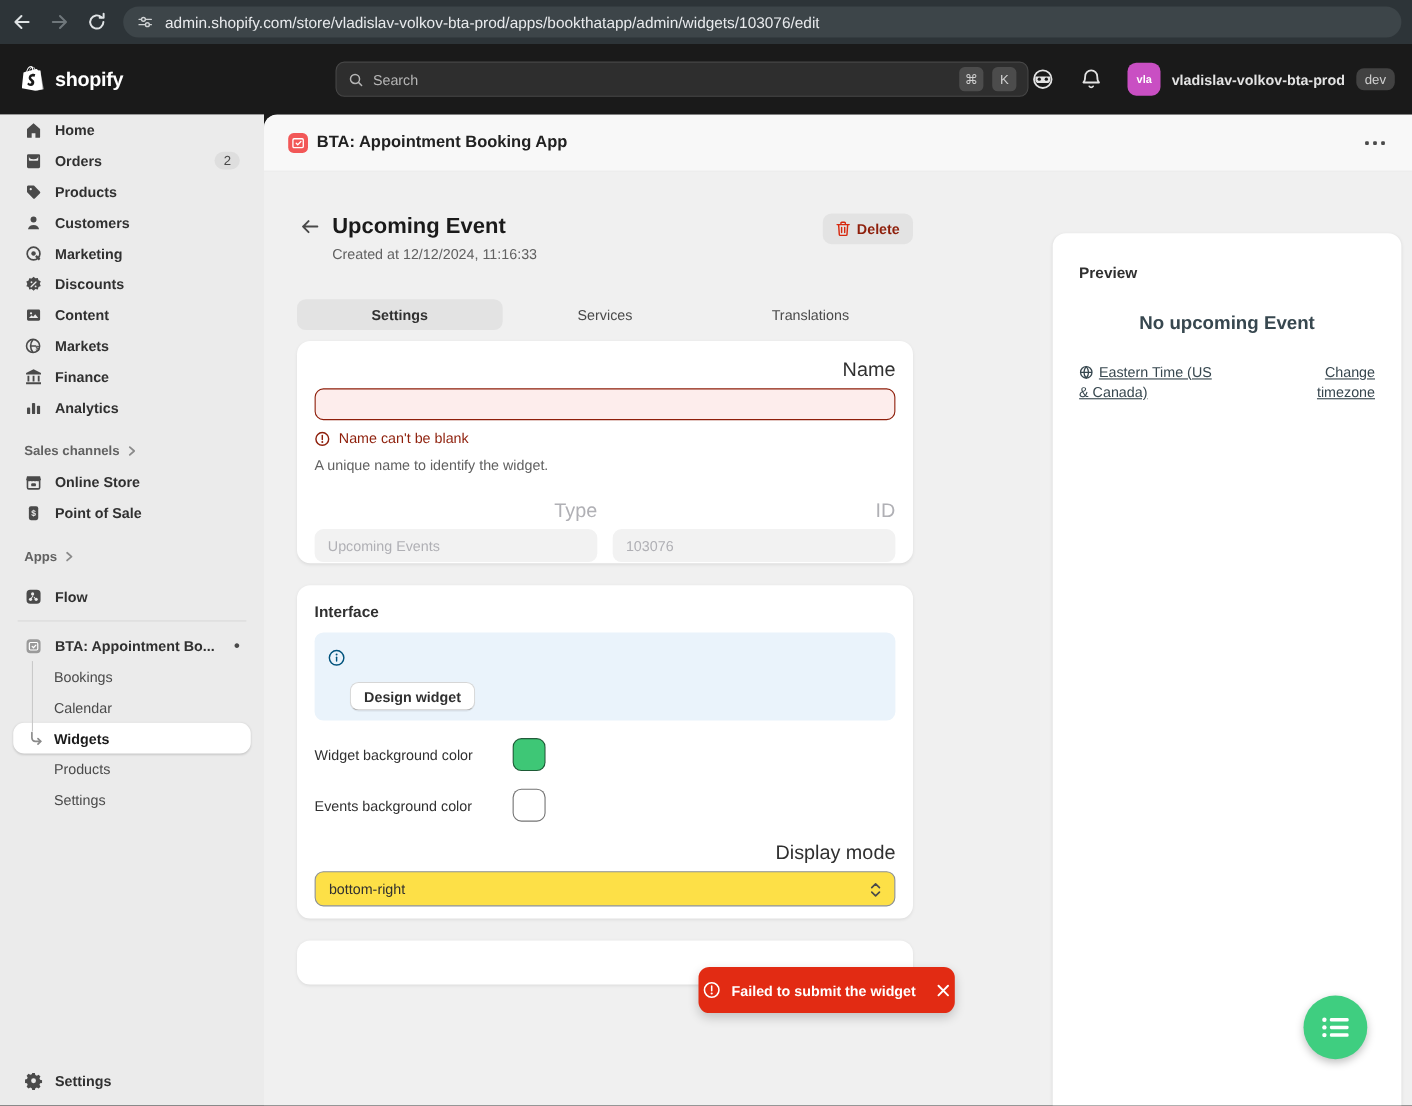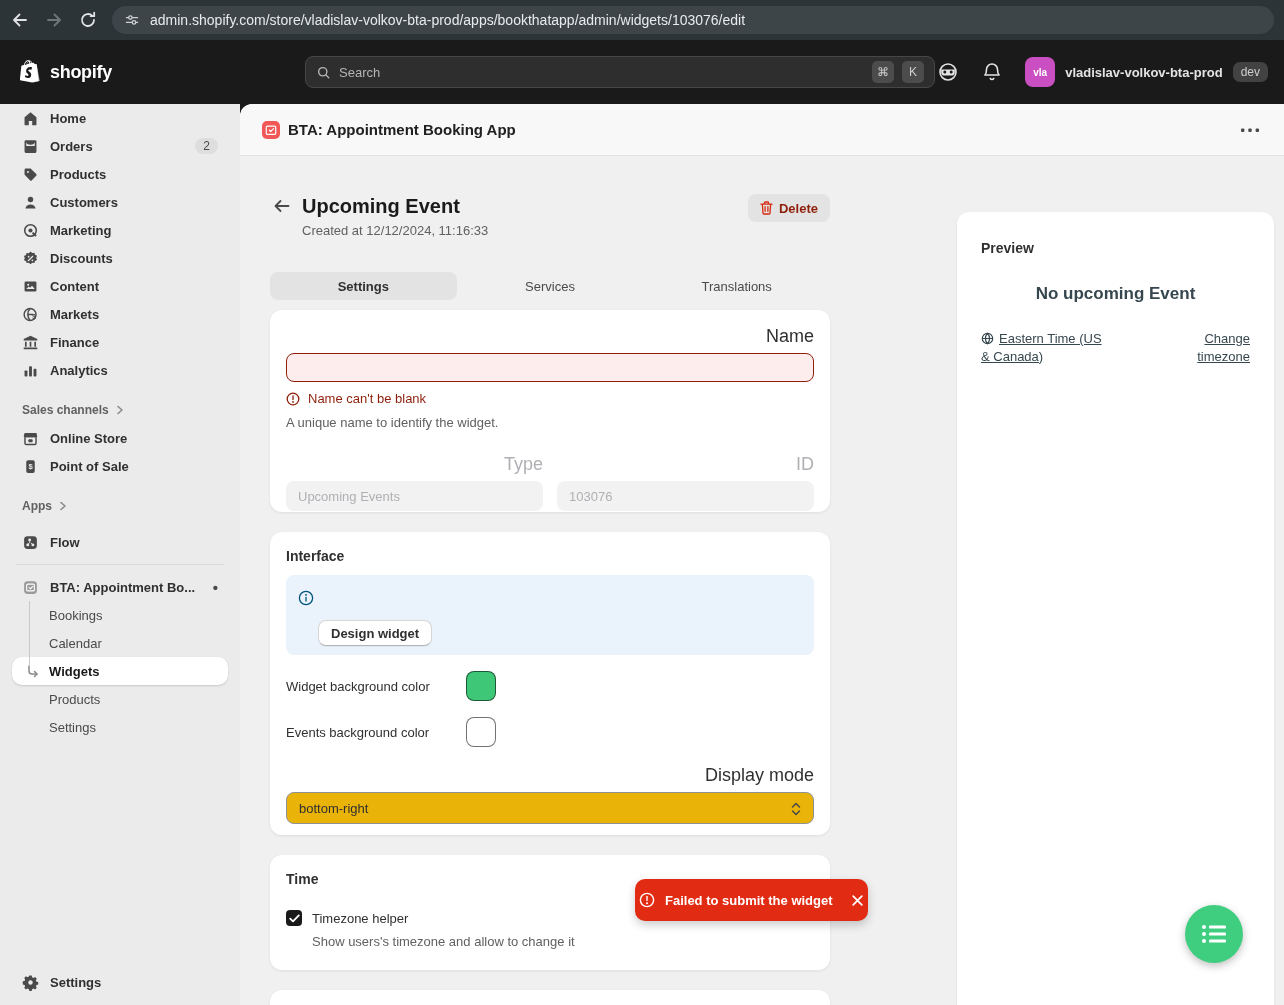--- a/index.html
+++ b/index.html
@@ -84,21 +84,21 @@
   .card-interface { margin-top:20px; height:303px; }
   .card-h { font-size:14px; font-weight:700; color:#303030; }
   .banner { position:relative; margin-top:11px; width:528px; height:80px; background:#eaf3fb; border-radius:8px; }
   .banner .ic { position:absolute; left:12px; top:15px; width:16px; height:16px; color:#00527c; }
   .banner-text { position:absolute; left:34px; top:17px; font-size:13px; color:#00527c; }
   .design-btn { position:absolute; left:32px; top:45px; height:26px; background:#fff; border:1px solid #d6d6d6; border-bottom-color:#b5b5b5; border-radius:8px; padding:0 12px; font-family:inherit; font-size:13px; font-weight:700; color:#303030; cursor:pointer; box-shadow:0 1px 0 rgba(0,0,0,.05); }
   .color-row { margin-top:16px; height:30px; display:flex; align-items:center; }
   .color-row .lbl { width:180px; }
   .swatch { width:30px; height:30px; border-radius:8px; border:1.5px solid rgba(0,0,0,.55); cursor:pointer; }
   .dm-label { margin-top:18px; }
-  .select { margin-top:6px; width:528px; height:32px; background:#eab308; border:1px solid #8c9196; border-radius:8px; display:flex; align-items:center; padding:0 12px; cursor:pointer; position:relative; }
+  .select { margin-top:6px; width:528px; height:32px; background:#fde047; border:1px solid #8c9196; border-radius:8px; display:flex; align-items:center; padding:0 12px; cursor:pointer; position:relative; }
   .select .updown { position:absolute; right:10px; top:8px; width:14px; height:16px; color:#4a4a4a; }
 
   .card-time { margin-top:20px; height:115px; }
   .check-row { margin-top:23px; display:flex; align-items:center; gap:10px; }
   .checkbox { width:16px; height:16px; background:#1a1a1a; border-radius:4px; display:flex; align-items:center; justify-content:center; cursor:pointer; }
   .checkbox .ic { width:11px; height:9px; color:#fff; }
   .check-help { margin-top:8px; margin-left:26px; color:#616161; }
 
   .card-next { margin-top:20px; height:40px; }
 
@@ -422,32 +422,20 @@
           </div>
           <div class="f-label dm-label">Display mode</div>
           <div class="select">
             <span>bottom-right</span>
             <svg class="updown" viewBox="0 0 14 16" fill="none" stroke="currentColor" stroke-width="1.5" stroke-linecap="round" stroke-linejoin="round">
                 <path d="m3.5 6 3.5-3.5L10.5 6M3.5 10l3.5 3.5L10.5 10"></path>
               </svg>
           </div>
         </div>
 
-        <div class="card card-time">
-          <div class="card-h">Time</div>
-          <div class="check-row">
-            <div class="checkbox">
-              <svg class="ic" viewBox="0 0 11 9" fill="none" stroke="currentColor" stroke-width="1.8" stroke-linecap="round" stroke-linejoin="round">
-                  <path d="m1.2 4.6 2.8 2.8 5.8-6"></path>
-                </svg>
-            </div>
-            <span>Timezone helper</span>
-          </div>
-          <div class="check-help">Show users's timezone and allow to change it</div>
-        </div>
 
         <div class="card card-next"></div>
       </div>
 
       <div class="preview-card">
         <div class="preview-title">Preview</div>
         <div class="preview-empty">No upcoming Event</div>
         <div class="tz-row">
           <div class="tz-left">
             <svg class="ic" viewBox="0 0 14 14" fill="none" stroke="currentColor" stroke-width="1.3">

